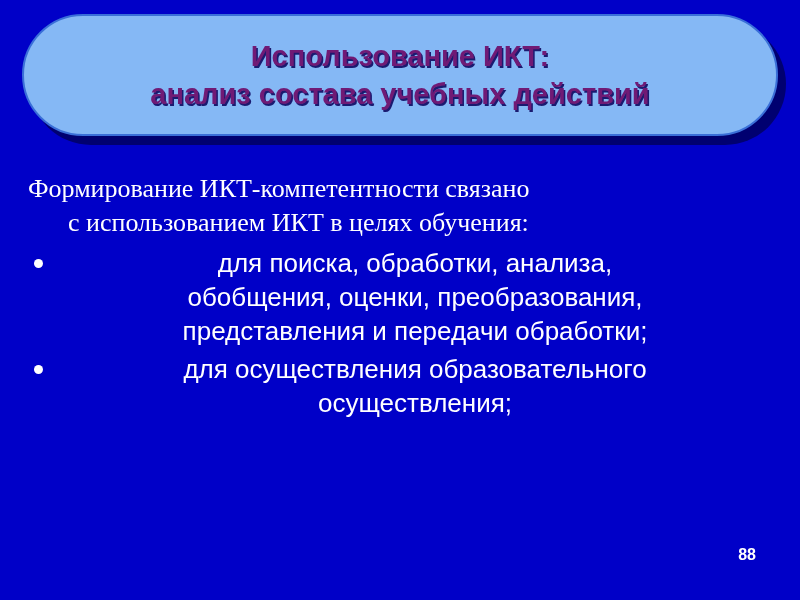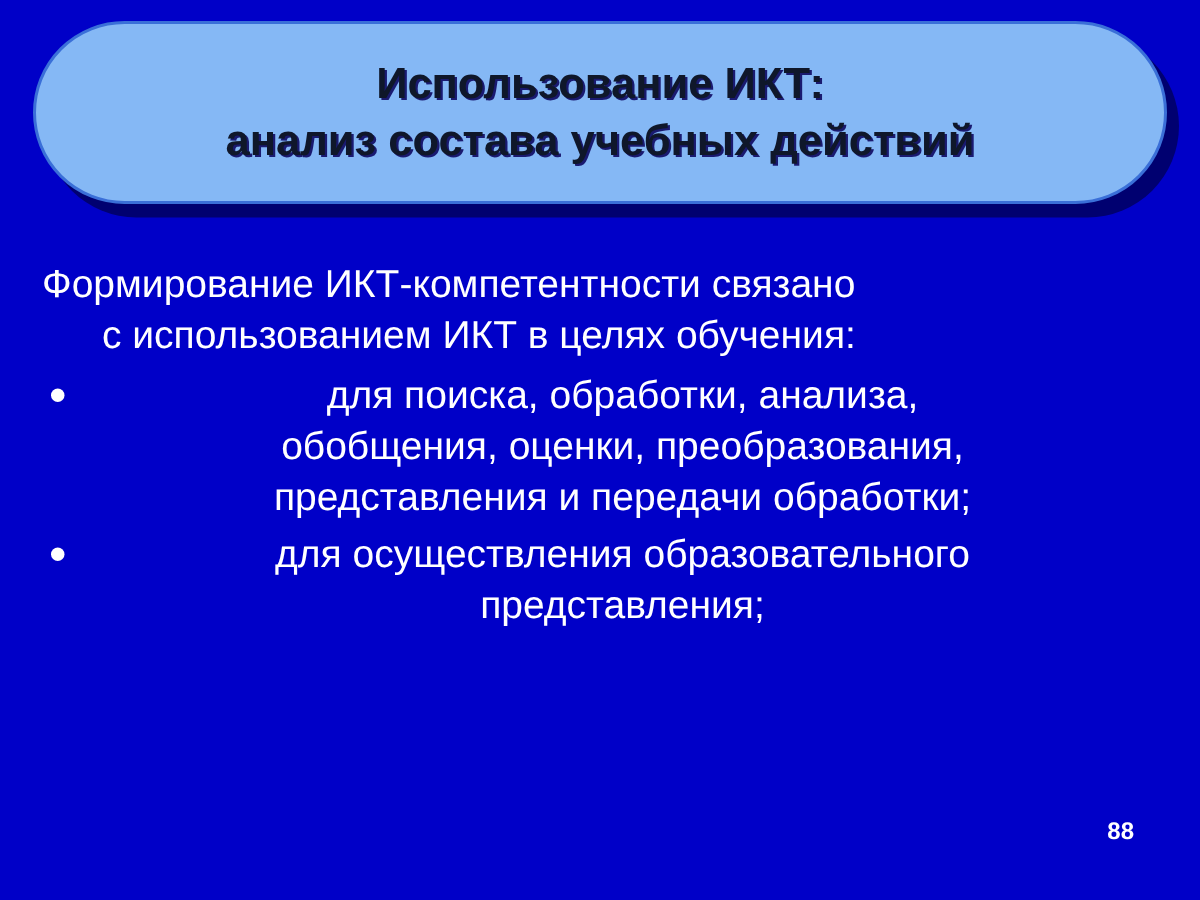--- a/index.html
+++ b/index.html
@@ -46,21 +46,21 @@
     background: #85b8f5;
     border: 2px solid #3a6fd8;
     border-radius: 62px;
     box-sizing: border-box;
     display: flex;
     flex-direction: column;
     align-items: center;
     justify-content: center;
   }
   .title-line {
-    color: #0f172a;
+    color: #701a75;
     font-weight: bold;
     font-size: 29px;
     line-height: 38px;
     text-align: center;
     text-shadow: 1.5px 1.5px 0 #1a1a70;
     white-space: nowrap;
   }
 
   
   .body {
@@ -69,20 +69,21 @@
     top: 172px;
     width: 744px;
     color: #ffffff;
     font-size: 26px;
     line-height: 34px;
     font-weight: normal;
   }
   .para {
     margin: 0 0 6px 0;
     text-align: left;
+    font-family: Liberation Serif, serif;
   }
   .para .indent {
     display: block;
     padding-left: 40px;
   }
   .bullet-item {
     position: relative;
     padding-left: 30px;
     margin: 2px 0 4px 0;
     text-align: center;
@@ -134,21 +135,21 @@
     <div class="bullet-item">
       <span class="dot"></span>
       <span>для поиска, обработки, анализа,</span>
       <span class="cont">обобщения, оценки, преобразования,</span>
       <span class="cont">представления и передачи обработки;</span>
     </div>
 
     <div class="bullet-item">
       <span class="dot"></span>
       <span>для осуществления образовательного</span>
-      <span class="cont">представления;</span>
+      <span class="cont">осуществления;</span>
     </div>
 
 
   </div>
 
   <div class="slide-number">88</div>
 
 </div>
 
 </body></html>

